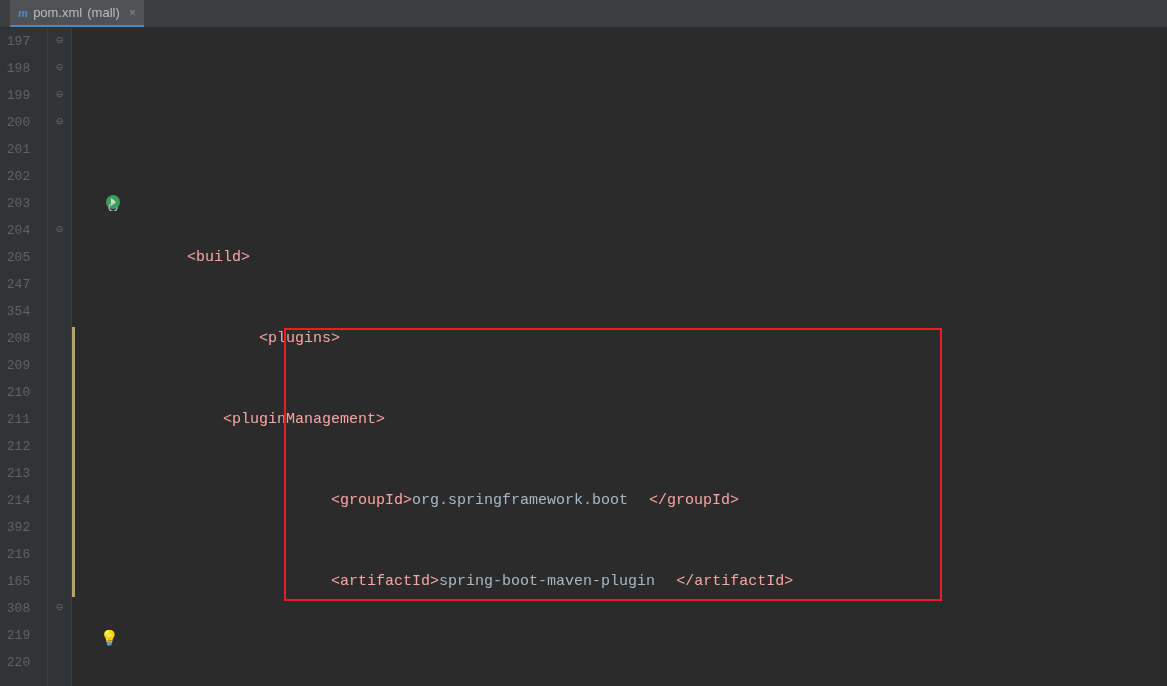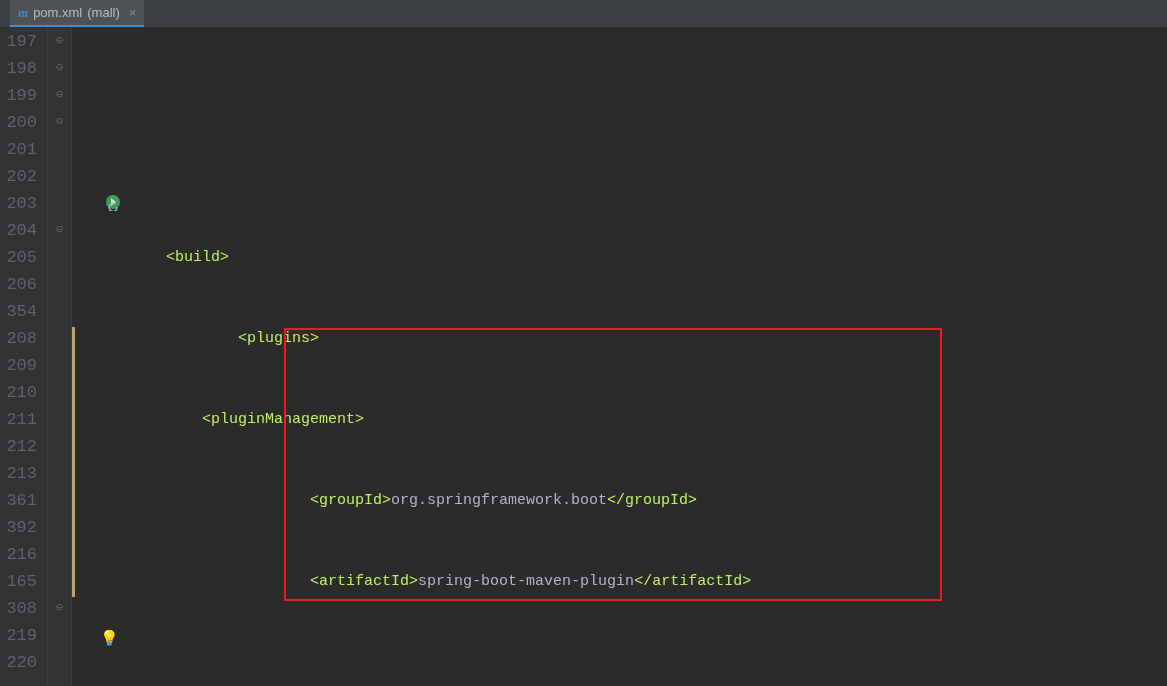--- a/index.html
+++ b/index.html
@@ -3,26 +3,26 @@
 <meta charset="utf-8">
 <style>
   * { margin:0; padding:0; box-sizing:border-box; }
   html,body { width:1167px; height:686px; background:#2b2b2b; font-family:Consolas,"Courier New",monospace; font-size:15px; overflow:hidden; }
   .tabbar { height:28px; background:#3c3f41; display:flex; border-bottom:1px solid #2d2f30; }
   .tab-spacer { width:10px; }
   .tab { display:flex; align-items:center; padding:0 8px; background:#4e5254; color:#bbbbbb; font-size:13px; border-bottom:2px solid #4a88c7; font-family:"Segoe UI",Arial,sans-serif; gap:5px; }
   .tab .m-icon { font-weight:bold; font-style:italic; color:#4a88c7; font-family:serif; }
   .tab .close { color:#8a8a8a; font-family:Arial; margin-left:4px; }
   .editor { display:flex; height:658px; position:relative; }
-  .gutter { width:48px; background:#313335; color:#606366; text-align:right; padding-right:10px; font-size:17px; line-height:27px; border-right:1px solid #3c3f41; }
+  .gutter { width:48px; background:#313335; color:#606366; text-align:center; padding-right:10px; font-size:13px; line-height:27px; border-right:1px solid #3c3f41; }
   .gutter-icons { width:24px; background:#313335; line-height:27px; font-size:12px; text-align:center; border-right:1px solid #3c3f41; }
   .gutter-icons .fold { color:#606366; cursor:pointer; display:block; height:27px; }
   .code { flex:1; line-height:27px; white-space:pre; color:#a9b7c6; position:relative; }
   .code-line { height:27px; padding-left:4px; position:relative; }
-  .tag { color:#bef264; }
+  .tag { color:#fca5a5;margin-left:21px; }
   .val { color:#a9b7c6; }
   .highlight-strip { position:absolute; left:0; width:3px; background:#b5a56b; }
   .red-box { position:absolute; border:2px solid #ed1c24; pointer-events:none; }
   .small-icon { position:absolute; left:50px; width:20px; text-align:center; }
   .bulb { color:#d9a33c; }
   .run-icon { width:18px; height:18px; }
 </style>
 </head>
 <body>
 
@@ -41,29 +41,29 @@
   <div class="gutter">
     <div>197</div>
     <div>198</div>
     <div>199</div>
     <div>200</div>
     <div>201</div>
     <div>202</div>
     <div>203</div>
     <div>204</div>
     <div>205</div>
-    <div>206</div>
+    <div>247</div>
     <div>354</div>
     <div>208</div>
     <div>209</div>
     <div>210</div>
     <div>211</div>
     <div>212</div>
     <div>213</div>
-    <div>361</div>
+    <div>214</div>
     <div>392</div>
     <div>216</div>
     <div>165</div>
     <div>308</div>
     <div>219</div>
     <div>220</div>
   </div>
 
   <div class="gutter-icons">
     <span class="fold">⊖</span>

